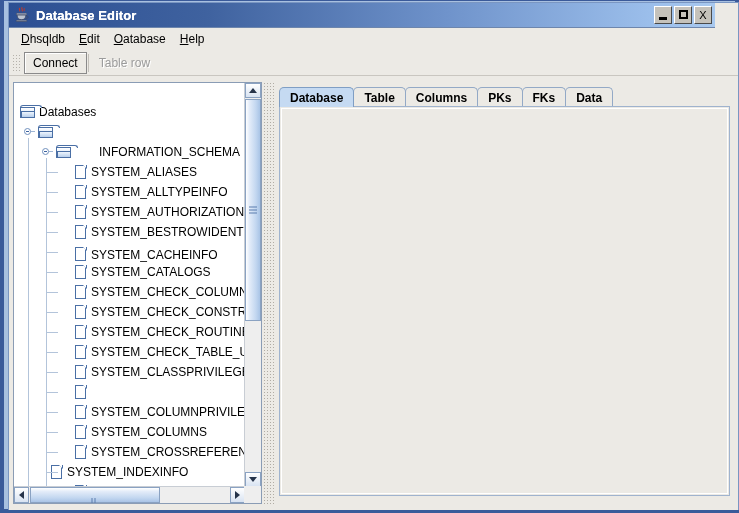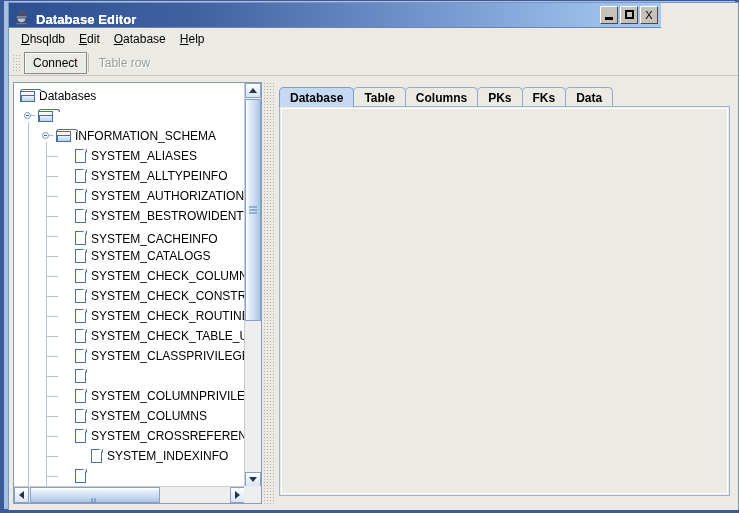--- a/index.html
+++ b/index.html
@@ -35,23 +35,23 @@
     width: 731px; height: 508px;
     box-sizing: border-box;
     background: #eceae5;
     border: 1px solid #7a96c2;
   }
 
   
   .titlebar {
     position: absolute;
     left: 0; top: 0;
-    width: 652px; height: 25px;
+    width: 706px; height: 25px;
     background: linear-gradient(to right, #2c4f93 0%, #3f629f 28%, #6f93cb 62%, #9dc0ec 92%, #a9c9ef 100%);
-    display: flex; align-items: flex-end;
+    display: flex; align-items: center;
     border-bottom: 1px solid #6d86ad;
     box-sizing: border-box;
   }
   .title-icon {
     width: 18px; height: 18px;
     margin-left: 4px; margin-right: 5px;
     position: relative; flex: none;
   }
   .title-text {
     color: #ffffff;
@@ -170,21 +170,21 @@
     position: absolute;
     left: 4px; top: 6px;
     width: 249px; height: 422px;
     box-sizing: border-box;
     border: 1px solid #8a9cb5;
     background: #ffffff;
     overflow: hidden;
   }
   .tree-viewport {
     position: absolute;
-    left: 0; top: 0;
+    left: 0; top: 16px;
     width: 231px; height: 404px;
     overflow: hidden;
     background: #ffffff;
   }
   .tree-inner {
     position: absolute;
     left: 0; top: 3px;
     width: 420px;
   }
   .tnode {
@@ -493,21 +493,21 @@
                     <span class="knob"></span>
                     <span class="minus"></span>
                     <span class="stem"></span>
                   </span>
                   <span class="ico-folder">
                     <span class="tab"></span>
                     <span class="back"></span>
                     <span class="front"></span>
                   </span>
                 </div>
-                <div class="tnode" style="padding-left: 42px;">
+                <div class="tnode" style="padding-left: 42px; gap: 24px;">
                   <span class="handle" style="position: absolute; left: 28px; top: 6px;">
                     <span class="knob"></span>
                     <span class="minus"></span>
                     <span class="stem"></span>
                   </span>
                   <span class="ico-folder">
                     <span class="tab"></span>
                     <span class="back"></span>
                     <span class="front"></span>
                   </span>
@@ -625,21 +625,21 @@
                   <span class="label">SYSTEM_COLUMNS</span>
                 </div>
                 <div class="tnode" style="padding-left: 60px;">
                   <span class="ico-file">
                     <span class="pg"></span>
                     <span class="fold"></span>
                     <span class="fold2"></span>
                   </span>
                   <span class="label">SYSTEM_CROSSREFERENCE</span>
                 </div>
-                <div class="tnode" style="padding-left: 76px;">
+                <div class="tnode" style="padding-left: 36px;">
                   <span class="ico-file">
                     <span class="pg"></span>
                     <span class="fold"></span>
                     <span class="fold2"></span>
                   </span>
                   <span class="label">SYSTEM_INDEXINFO</span>
                 </div>
                 <div class="tnode" style="padding-left: 60px;">
                   <span class="ico-file">
                     <span class="pg"></span>

